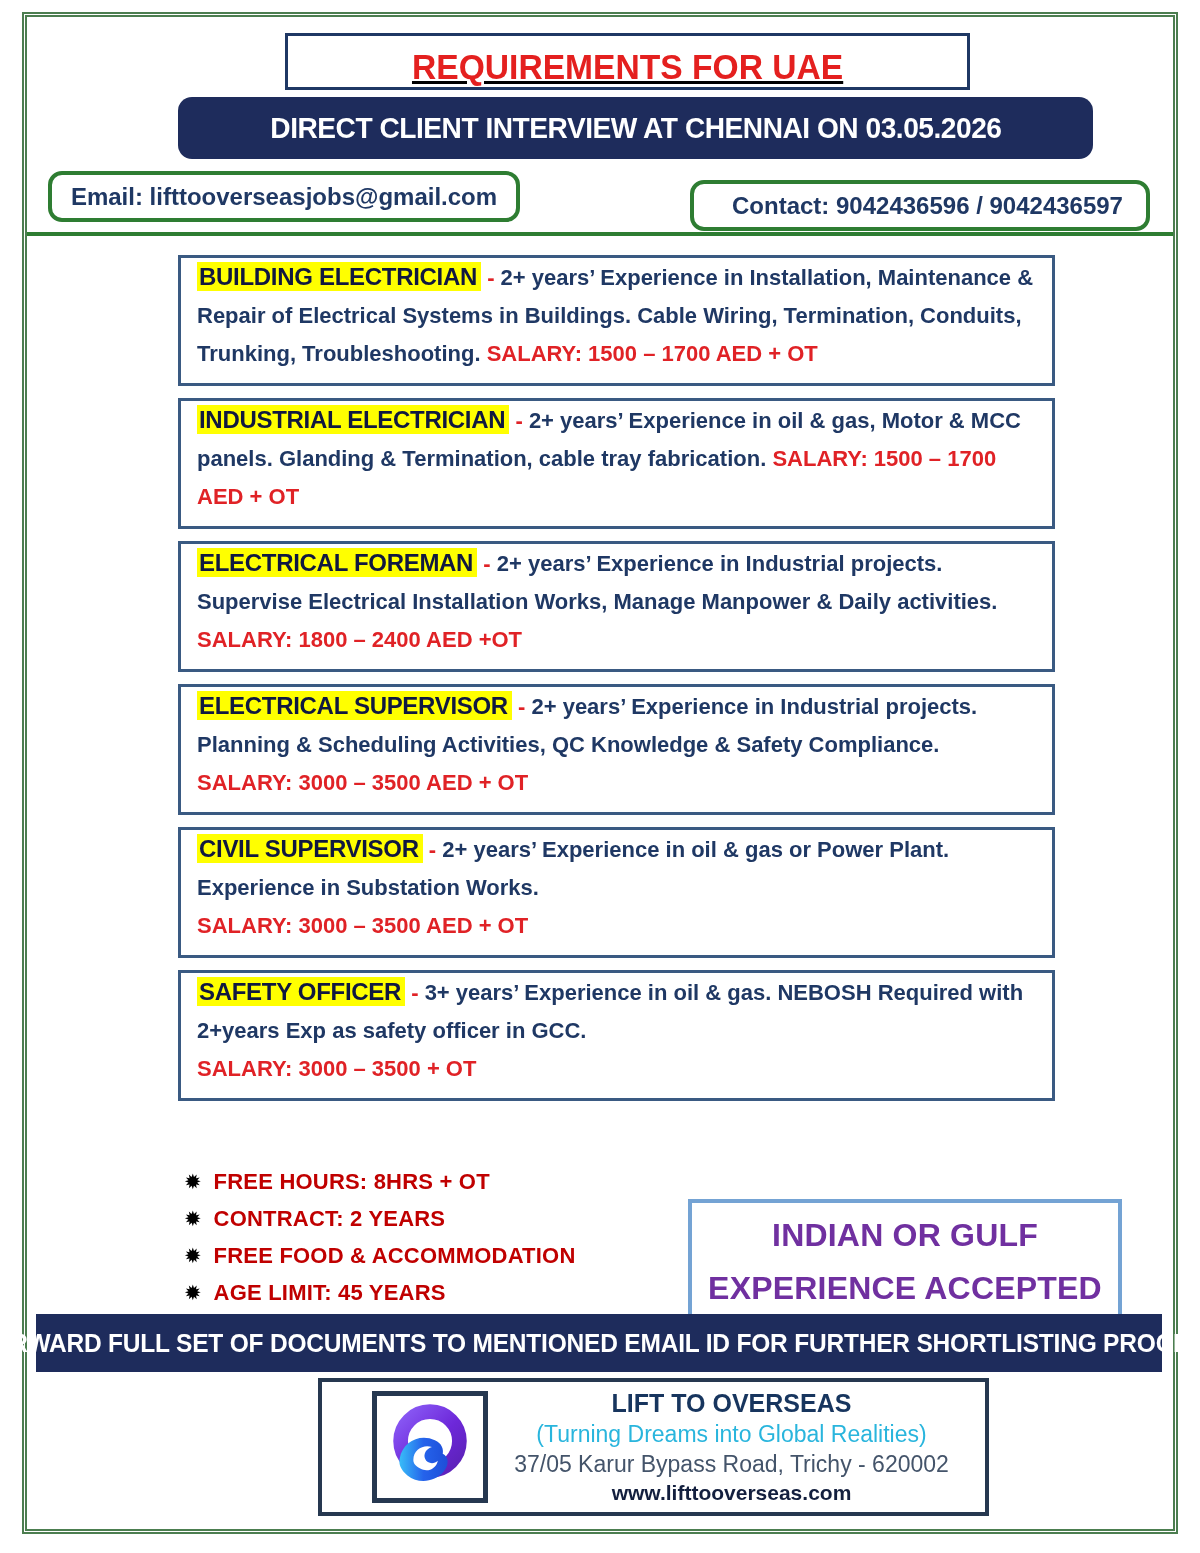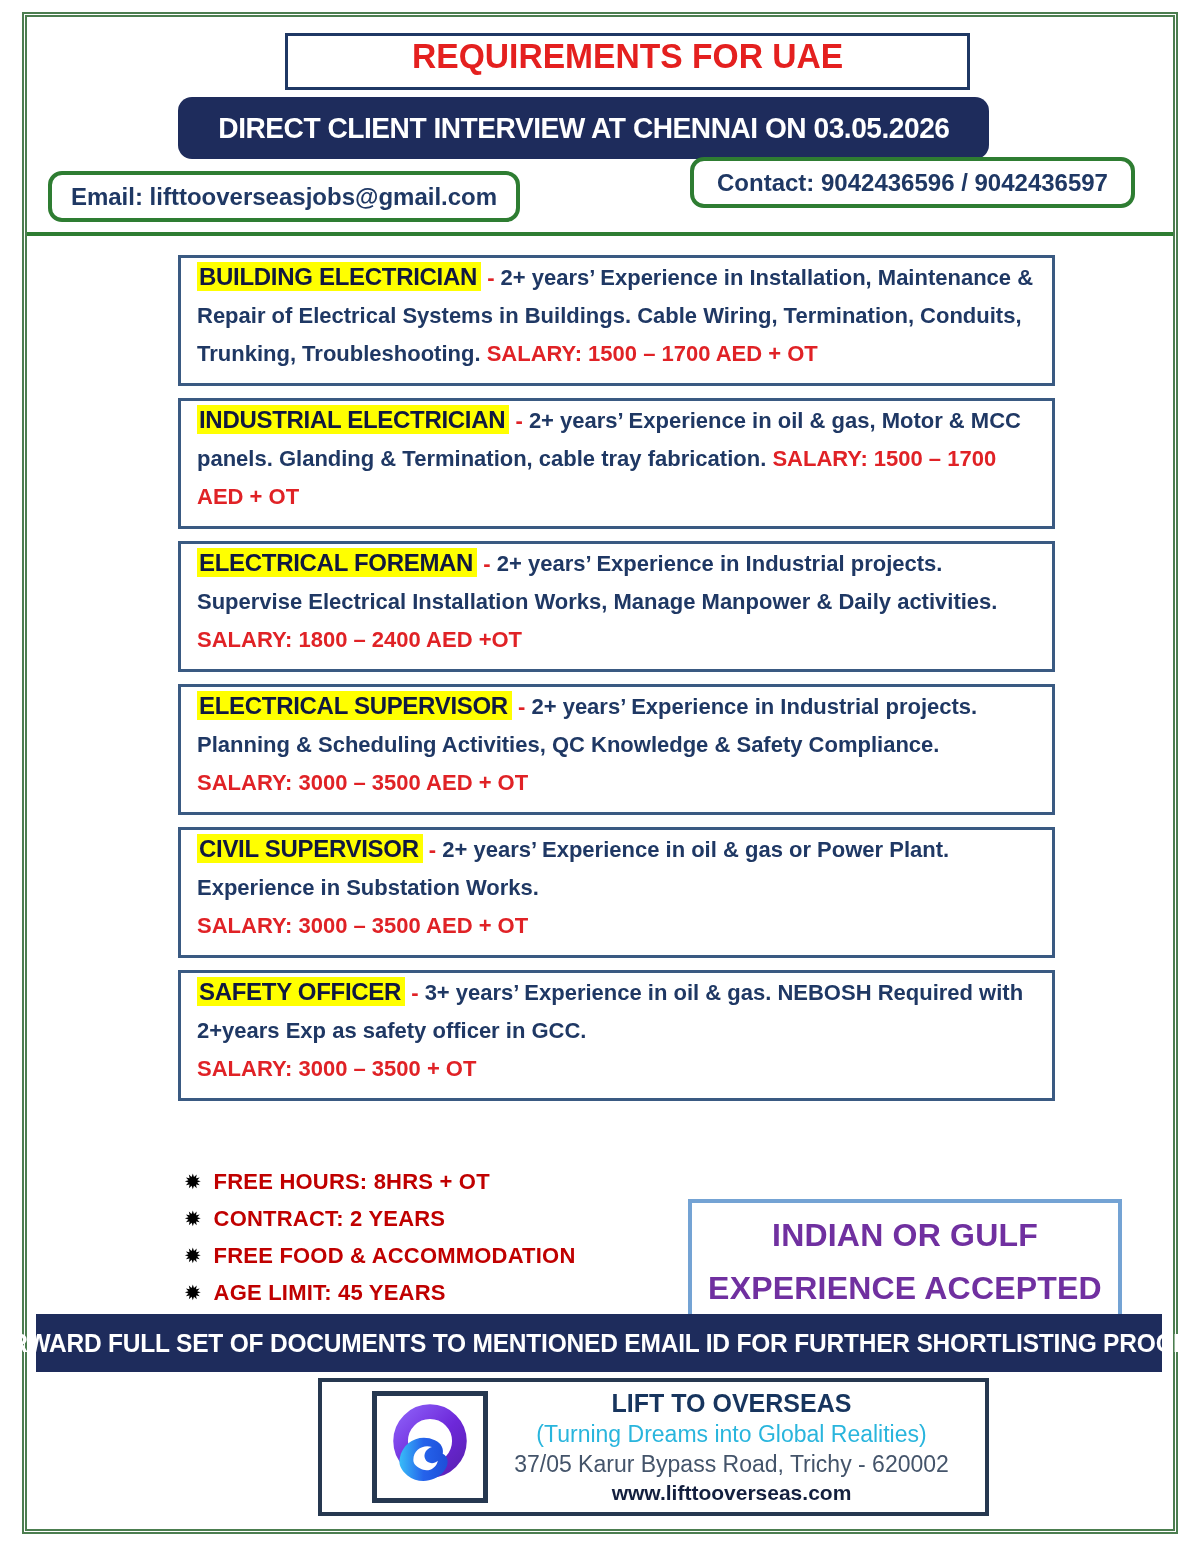--- a/index.html
+++ b/index.html
@@ -12,45 +12,45 @@
   
   .page-frame{
     position:absolute;left:22px;top:12px;width:1146px;height:1512px;
     border:5px double #4c7e50;
     pointer-events:none;
   }
   
   .title-box{
     position:absolute;left:285px;top:33px;width:679px;height:51px;
     border:3px solid #1f3864;background:#fff;
-    display:flex;align-items:flex-start;justify-content:center;
+    display:flex;align-items:flex-end;justify-content:center;text-decoration:underline;
   }
   .title-box span{
     color:#e4201f;font-size:35px;font-weight:bold;letter-spacing:0px;
     transform:scaleX(.96);white-space:nowrap;
   }
   
   .interview-banner{
-    position:absolute;left:178px;top:97px;width:811px;height:62px;
+    position:absolute;left:178px;top:97px;width:915px;height:62px;
     background:#1e2c5c;border-radius:14px;
     display:flex;align-items:center;justify-content:center;
   }
   .interview-banner span{
     color:#fff;font-size:29px;font-weight:bold;letter-spacing:-0.5px;
     transform:scaleX(.97);white-space:nowrap;
   }
   
   .pill{
     position:absolute;height:43px;background:#fff;
     border:4px solid #2e7d32;border-radius:14px;
     display:flex;align-items:center;justify-content:center;
   }
   .pill span{color:#1f3864;font-size:24px;font-weight:bold;white-space:nowrap;}
   .pill.email{left:48px;top:171px;width:464px;}
-  .pill.contact{left:690px;top:157px;width:437px;}
+  .pill.contact{left:690px;top:180px;width:437px;padding-left:15px;}
   
   .header-rule{
     position:absolute;left:27px;top:232px;width:1146px;height:4px;background:#2e7d32;
   }
   
   .jobs{position:absolute;left:178px;top:255px;width:877px;}
   .job-box{
     box-sizing:border-box;width:877px;background:#fff;
     border:3px solid #3a5a82;
     padding:0 16px 10px 16px;margin-bottom:12px;

